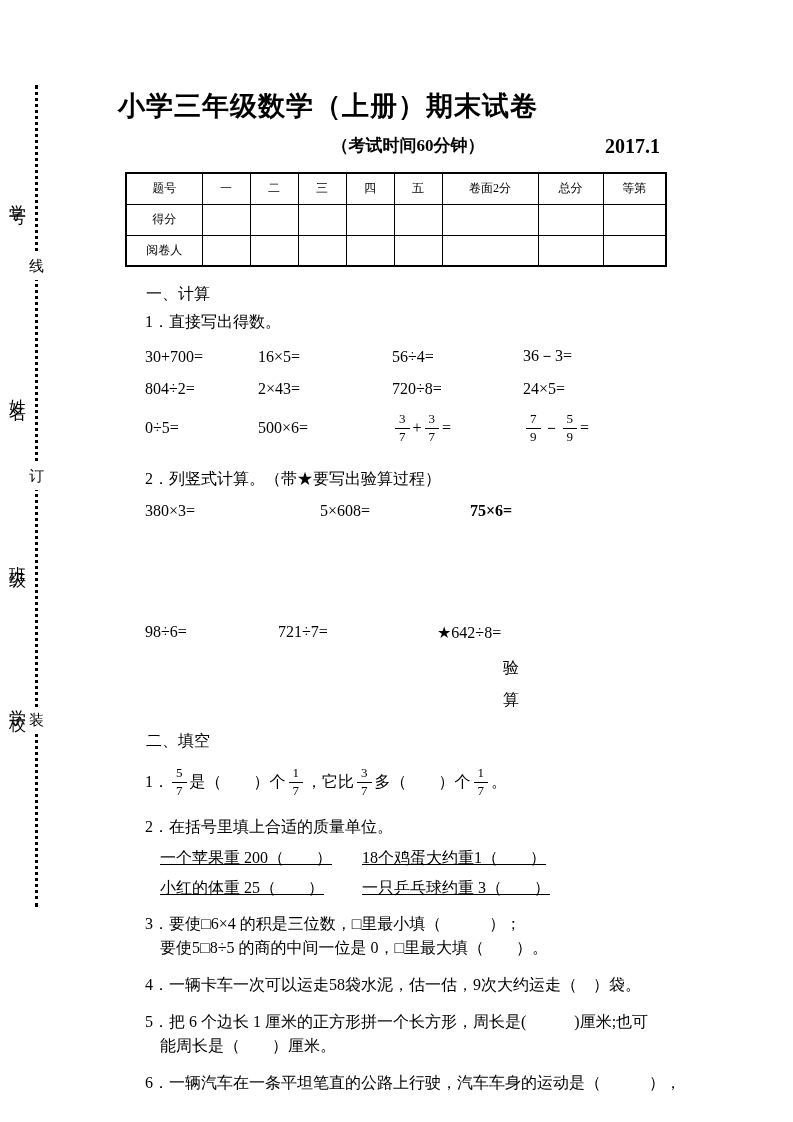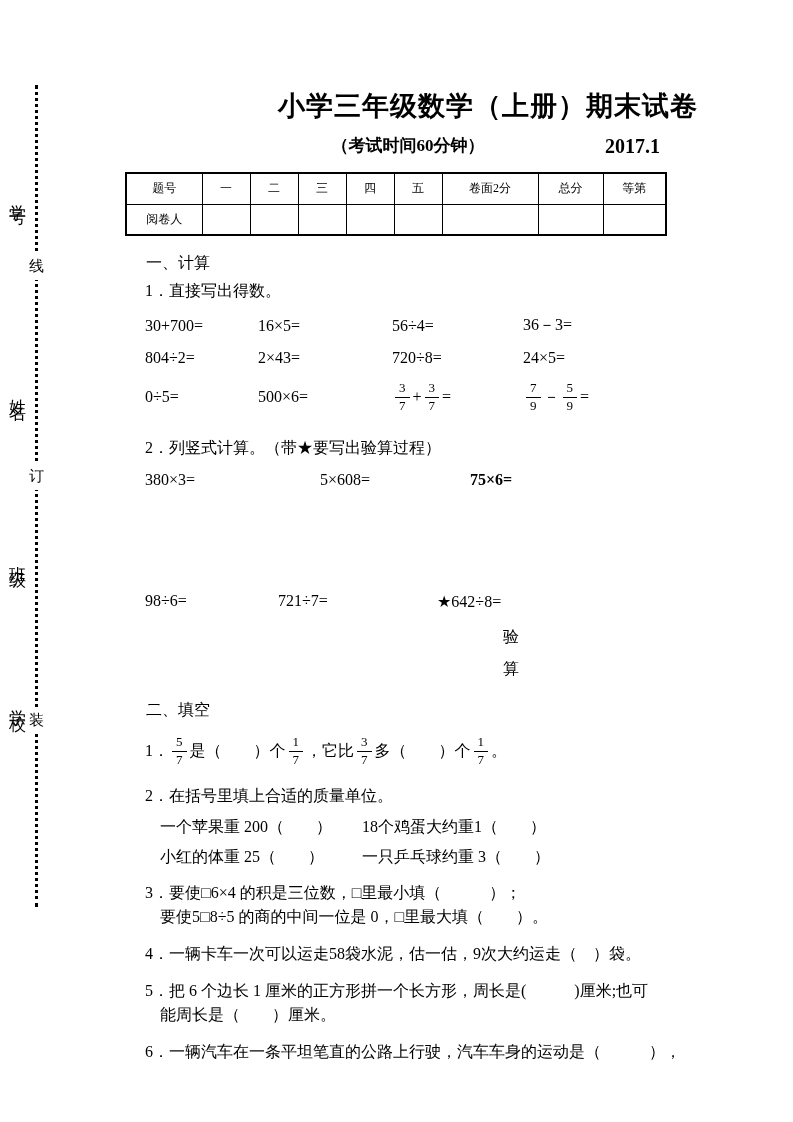--- a/index.html
+++ b/index.html
@@ -20,21 +20,21 @@
     font-size:17px; letter-spacing:5px;
   }
   .bchar {
     position:absolute; left:28px; z-index:2;
     background:#fff; font-size:15px; padding:4px 1px;
   }
 
   
   .content { position:absolute; left:118px; top:0; width:580px; padding-top:88px; }
 
-  .title { font-size:27px; font-weight:bold; text-align:right; letter-spacing:1px; }
+  .title { font-size:27px; font-weight:bold; text-align:left; letter-spacing:1px; }
   .subrow { position:relative; margin-top:10px; text-align:center; font-size:17px; font-weight:bold; height:24px; }
   .date { position:absolute; right:38px; top:1px; font-weight:bold; font-size:20px; }
 
   table.score-table { border-collapse:collapse; border:2px solid #000; margin:14px 0 0 7px; table-layout:fixed; }
   table.score-table td { border:1px solid #000; height:31px; text-align:center; font-size:12px; padding:4px 2px; overflow:hidden; }
 
   .sec-head { font-size:16px; margin-top:17px;margin-left:28px; }
   .qlabel { font-size:16px; margin-top:7px; padding-left:27px; }
 
   .calc-row { display:flex; align-items:center; padding-left:27px; font-size:16px; margin-top:13px; }
@@ -50,21 +50,21 @@
   .vcalc1 .va { width:175px; } .vcalc1 .vb { width:150px; }
   .vcalc2 { display:flex; padding-left:27px; margin-top:103px; font-size:16px; }
   .vcalc2 .va { width:133px; } .vcalc2 .vb { width:159px; }
   .bold { font-weight:bold;text-align:center; }
 
   .check { margin:10px 0 0 385px; font-size:16px; line-height:2.0; }
 
   .fq { font-size:16px; margin-top:13px; padding-left:27px; line-height:1.5; }
   .fq-cont { padding-left:42px; font-size:16px; line-height:1.5; }
   .fq-inline { display:flex; align-items:center; flex-wrap:wrap; padding-left:27px; margin-top:10px; font-size:16px; min-height:40px; }
-  .mass-line { display:flex; padding-left:42px; margin-top:9px; font-size:16px; }
+  .mass-line { display:flex; padding-left:42px; margin-top:9px; font-size:16px;text-decoration:underline; }
   .mass-line .ma { width:202px; }
 </style>
 </head>
 <body>
 
 <div class="page">
 
   <aside class="binding">
     <div class="dotline"></div>
     <span class="blabel" style="top:106px">学号</span>
@@ -103,20 +103,31 @@
         <td>一</td>
         <td>二</td>
         <td>三</td>
         <td>四</td>
         <td>五</td>
         <td>卷面2分</td>
         <td>总分</td>
         <td>等第</td>
       </tr>
       <tr>
+        <td>得分</td>
+        <td></td>
+            <td></td>
+        <td></td>
+            <td></td>
+        <td></td>
+            <td></td>
+        <td></td>
+            <td></td>
+      </tr>
+      <tr>
         <td>阅卷人</td>
         <td></td>
             <td></td>
         <td></td>
             <td></td>
         <td></td>
             <td></td>
         <td></td>
             <td></td>
       </tr>

